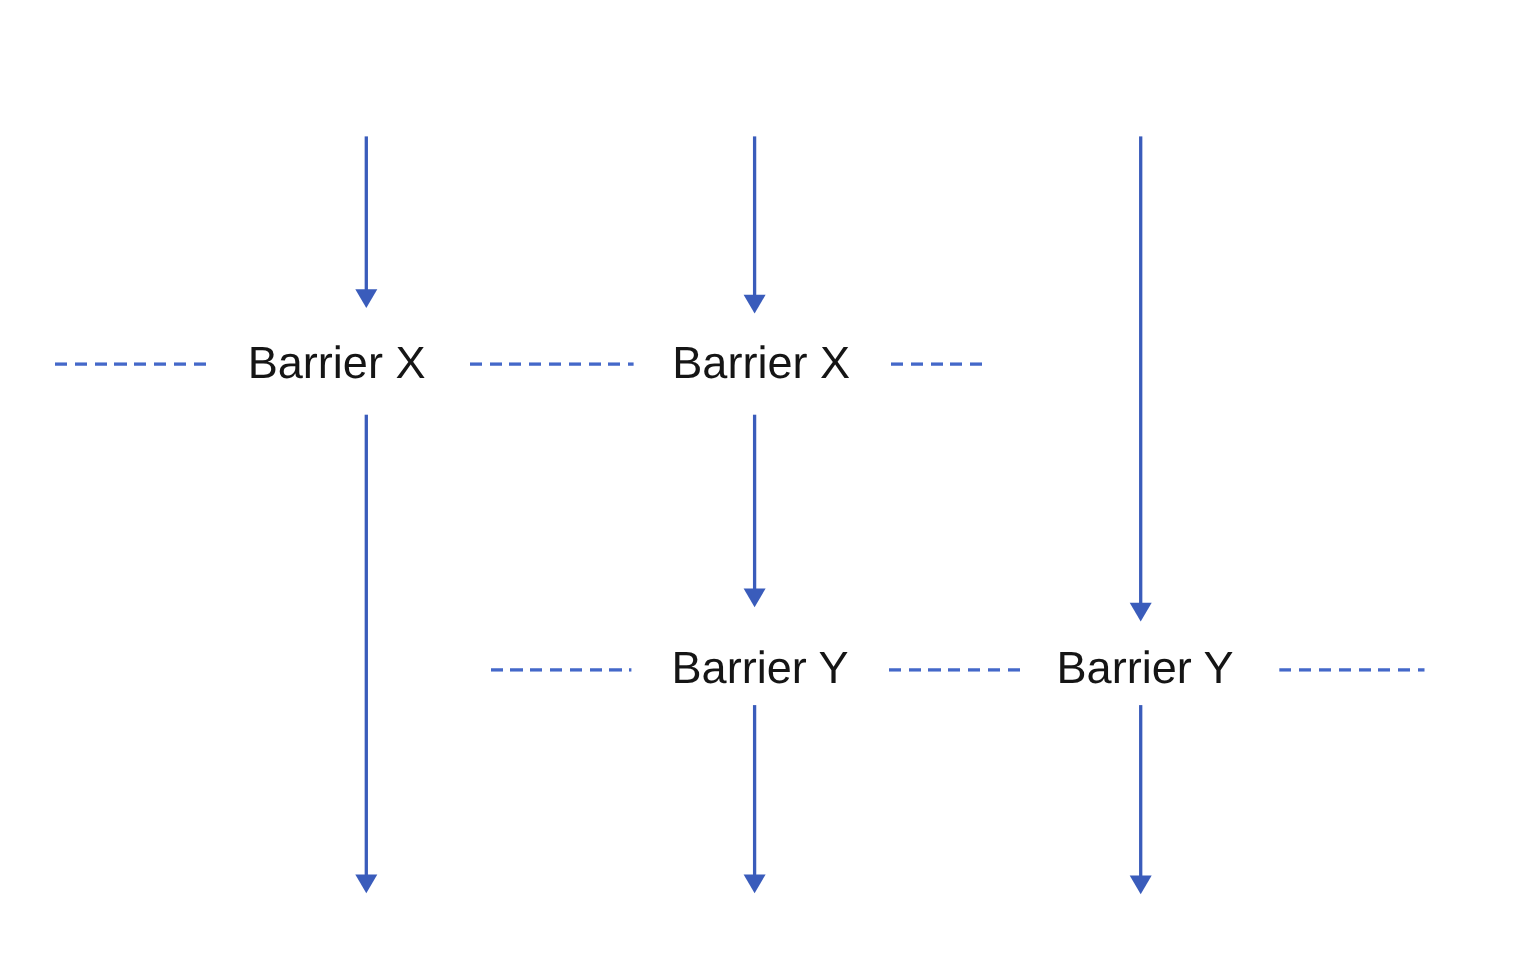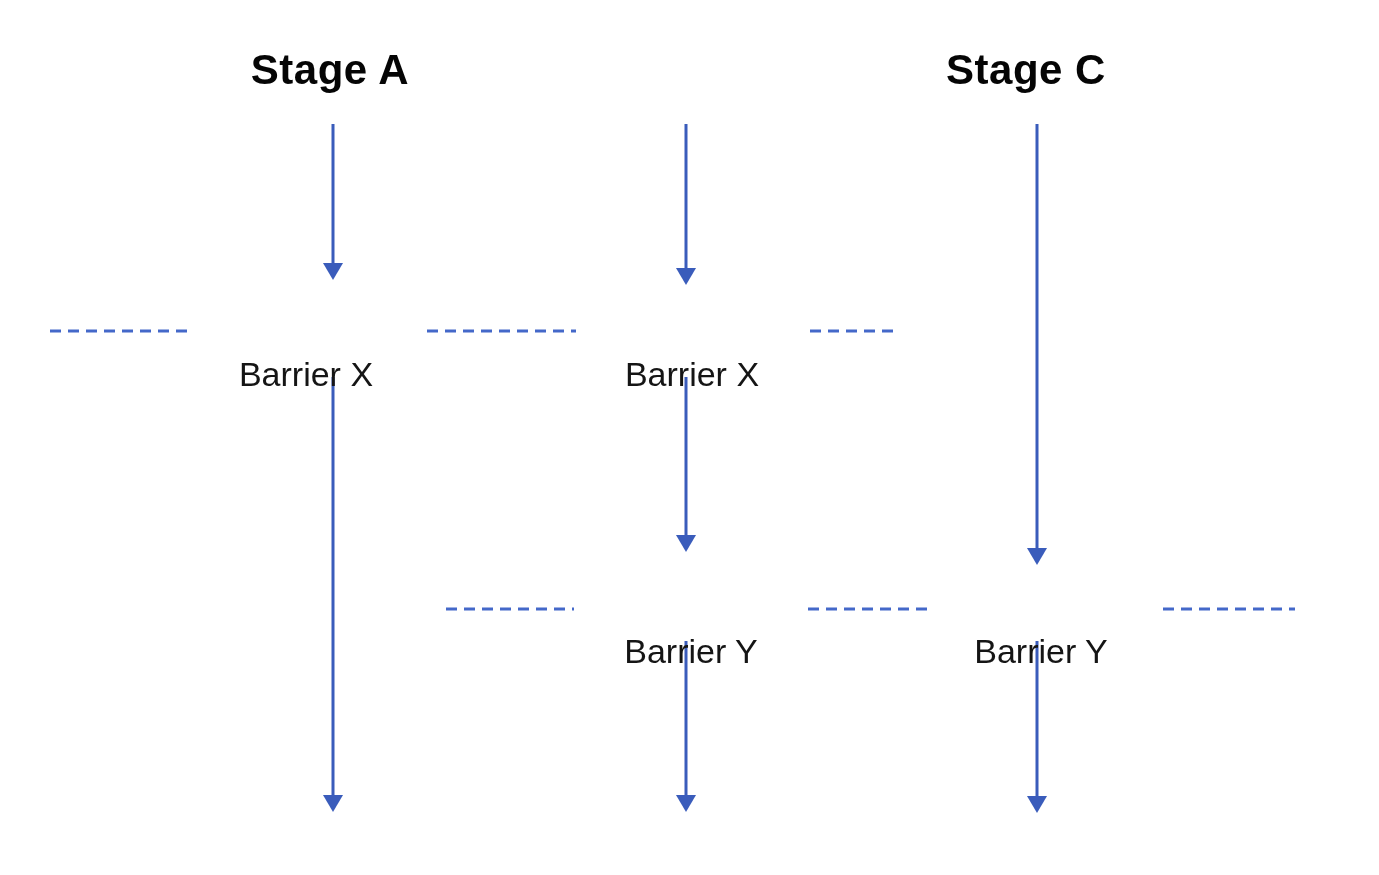--- a/index.html
+++ b/index.html
@@ -25,25 +25,24 @@
     transform:translate(-50%,-50%);
     font-weight:bold;
     font-size:42px;
     color:#050505;
     white-space:nowrap;
     letter-spacing:0.5px;
   }
   .blabel{
     position:absolute;
     transform:translate(-50%,-50%);
-    font-size:34px;
+    font-size:41px;
     font-weight:400;
     color:var(--text);
     white-space:nowrap;
-    margin-top:44px;
   }
   .arrow{
     position:absolute;
     width:22px;
     transform:translateX(-50%);
   }
   .arrow .shaft{
     position:absolute;
     left:50%;
     transform:translateX(-50%);
@@ -67,22 +66,20 @@
     height:3px;
     transform:translateY(-50%);
     background:repeating-linear-gradient(90deg, var(--dash) 0 11px, transparent 11px 18px);
   }
 </style>
 </head>
 <body>
 
 <div id="canvas">
 
-  <div class="hdr" style="left:330px; top:70px;">Stage A</div>
-  <div class="hdr" style="left:1026px; top:70px;">Stage C</div>
 
   <div class="arrow" style="left:333px; top:124px; height:156px;">
     <div class="shaft"></div>
     <div class="head"></div>
   </div>
   <div class="arrow" style="left:333px; top:377px; height:435px;">
     <div class="shaft"></div>
     <div class="head"></div>
   </div>
 

